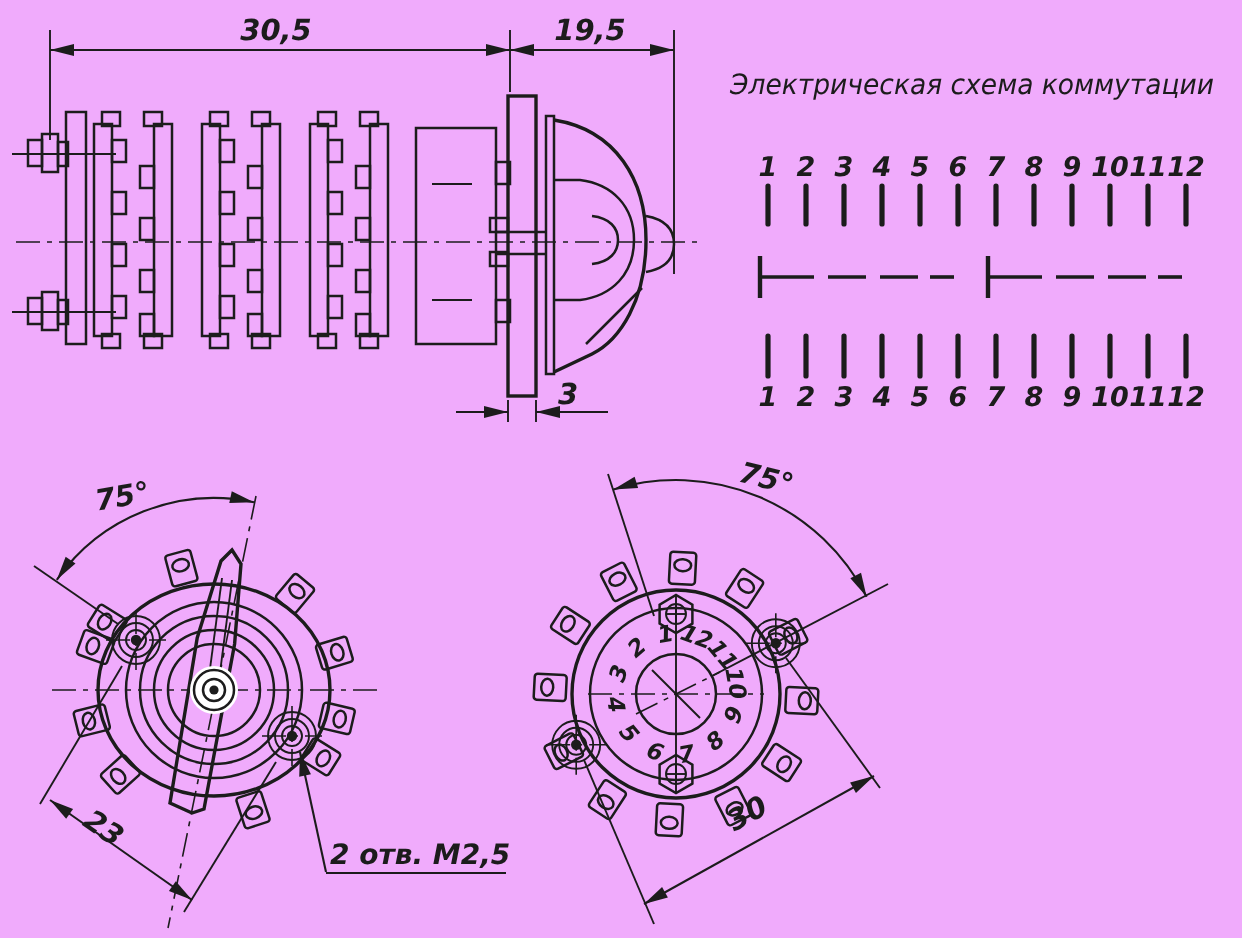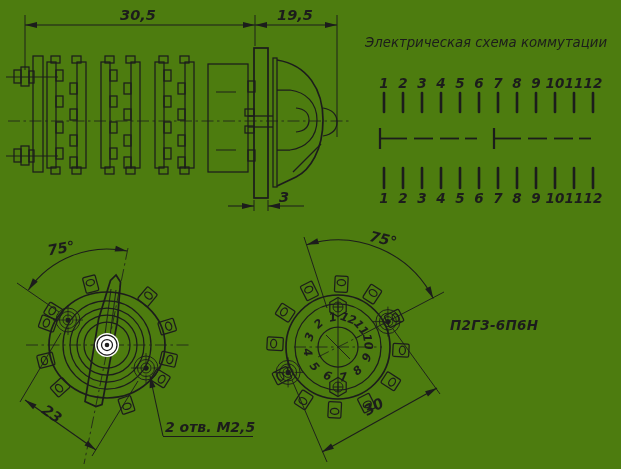--- a/index.html
+++ b/index.html
@@ -1,17 +1,17 @@
 <!DOCTYPE html>
 <html><head>
 <meta charset="utf-8">
 <style>
   html,body{margin:0;padding:0;background:#e8e8e8;}
   .sheet{
-    position:relative;width:621px;height:469px;background:#4d7c0f;
+    position:relative;width:621px;height:469px;background:#f0abfc;
     font-family:"DejaVu Sans",sans-serif;overflow:hidden;
     --ink:#1c1c1c;
   }
   .abs{position:absolute;}
   svg{overflow:visible;}
   .ln{stroke:var(--ink);fill:none;stroke-width:1.25;}
   .ln-b{stroke:var(--ink);fill:none;stroke-width:1.7;}
   .ln-thin{stroke:var(--ink);fill:none;stroke-width:0.95;}
   .fill{fill:var(--ink);stroke:none;}
   .cl{stroke:var(--ink);fill:none;stroke-width:0.8;stroke-dasharray:12 3.5 2.5 3.5;}
@@ -446,14 +446,13 @@
     </g>
 
     <g>
       <line class="ln-thin" x1="52" y1="152" x2="87" y2="234"></line>
       <line class="ln-thin" x1="153" y1="101" x2="200" y2="166"></line>
       <line class="dl" x1="82" y1="224" x2="197" y2="160" marker-start="url(#ar-r)" marker-end="url(#ar-r)"></line>
       <text class="t-dim" x="136" y="183" text-anchor="middle" transform="rotate(-29 136 183)">30</text>
     </g>
   </svg>
 
-  <div class="model-label">П2Г3-6П6Н</div>
 </div>
 
 </body></html>

